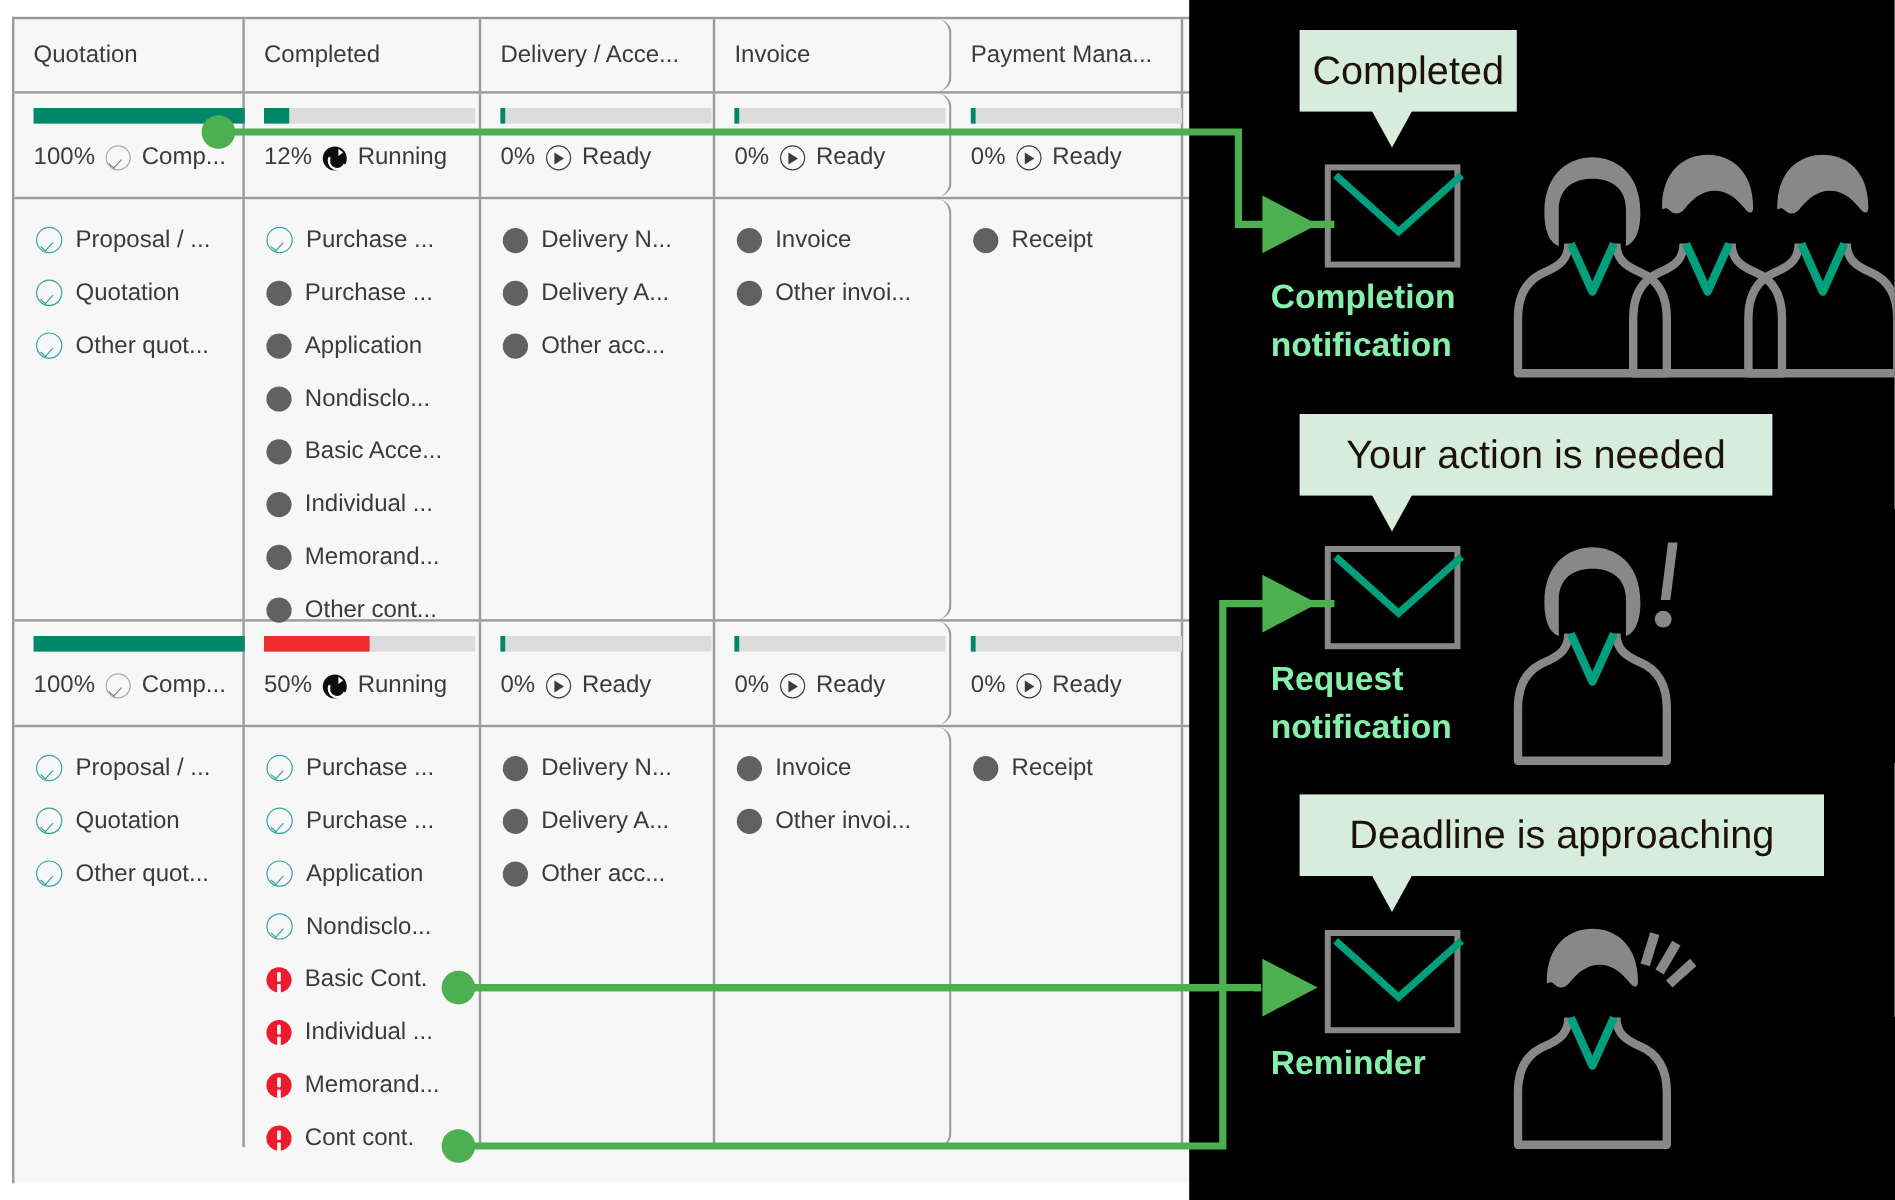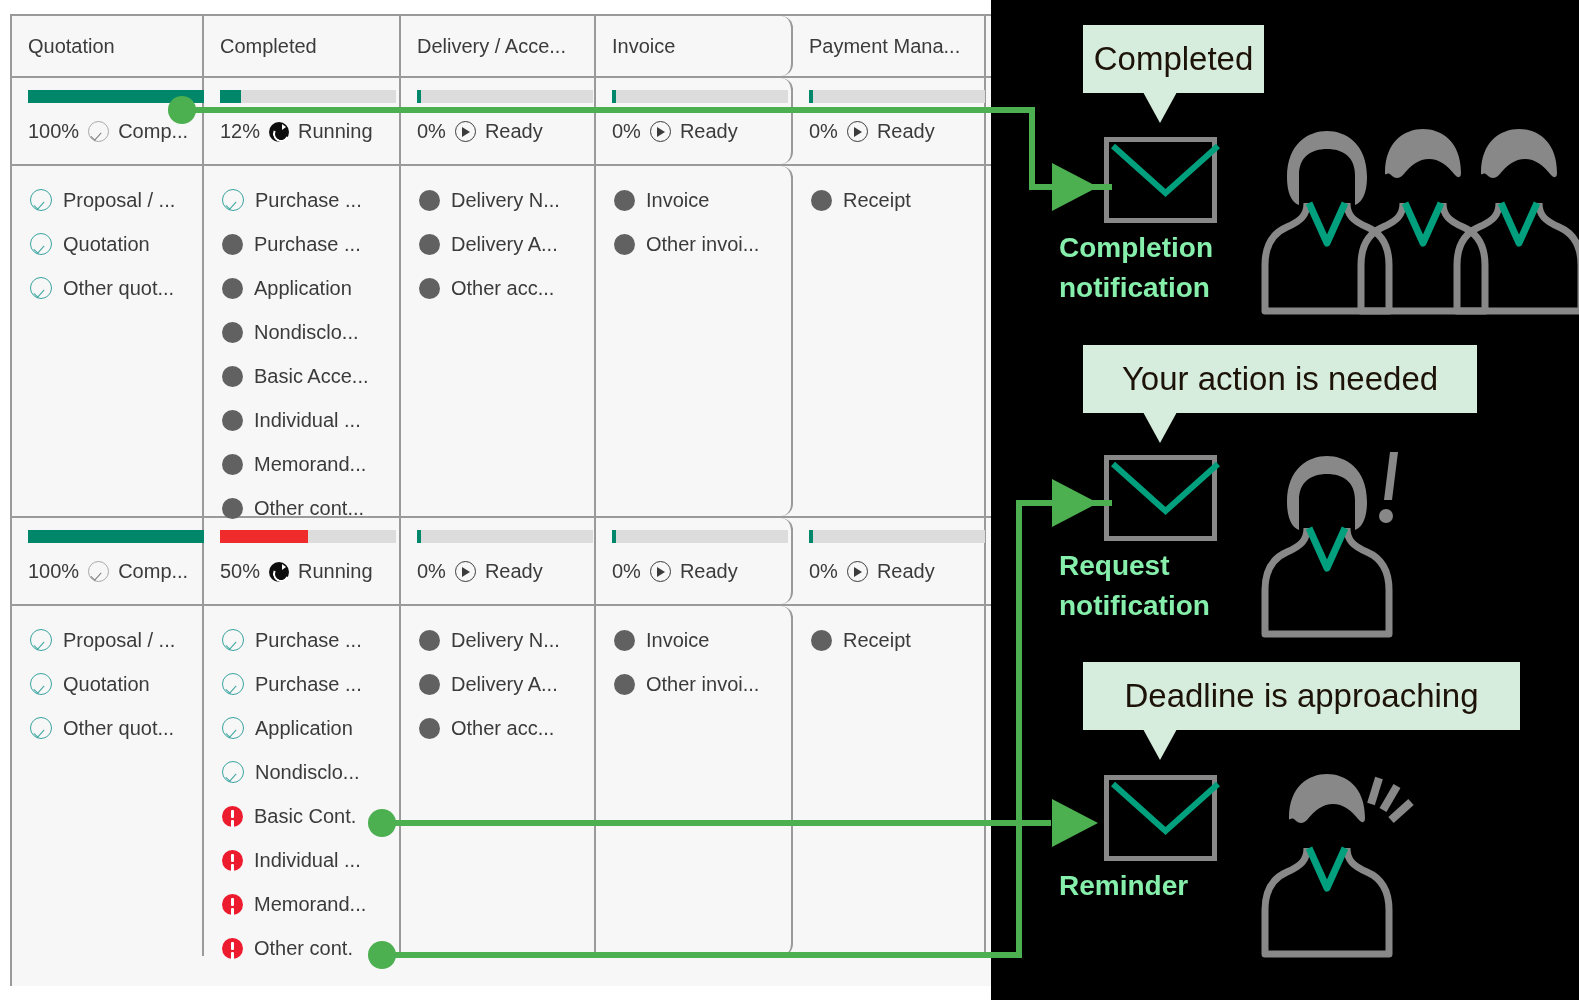--- a/index.html
+++ b/index.html
@@ -389,21 +389,21 @@
           <div class="task">
             <span class="dot-alert"></span>
             <span>Individual ...</span>
           </div>
           <div class="task">
             <span class="dot-alert"></span>
             <span>Memorand...</span>
           </div>
           <div class="task">
             <span class="dot-alert"></span>
-            <span>Other cont.</span>
+            <span>Cont cont.</span>
           </div>
         </div>
       <div class="list-cell c2">
           <div class="task">
             <span class="dot-pending"></span>
             <span>Delivery N...</span>
           </div>
           <div class="task">
             <span class="dot-pending"></span>
             <span>Delivery A...</span>

